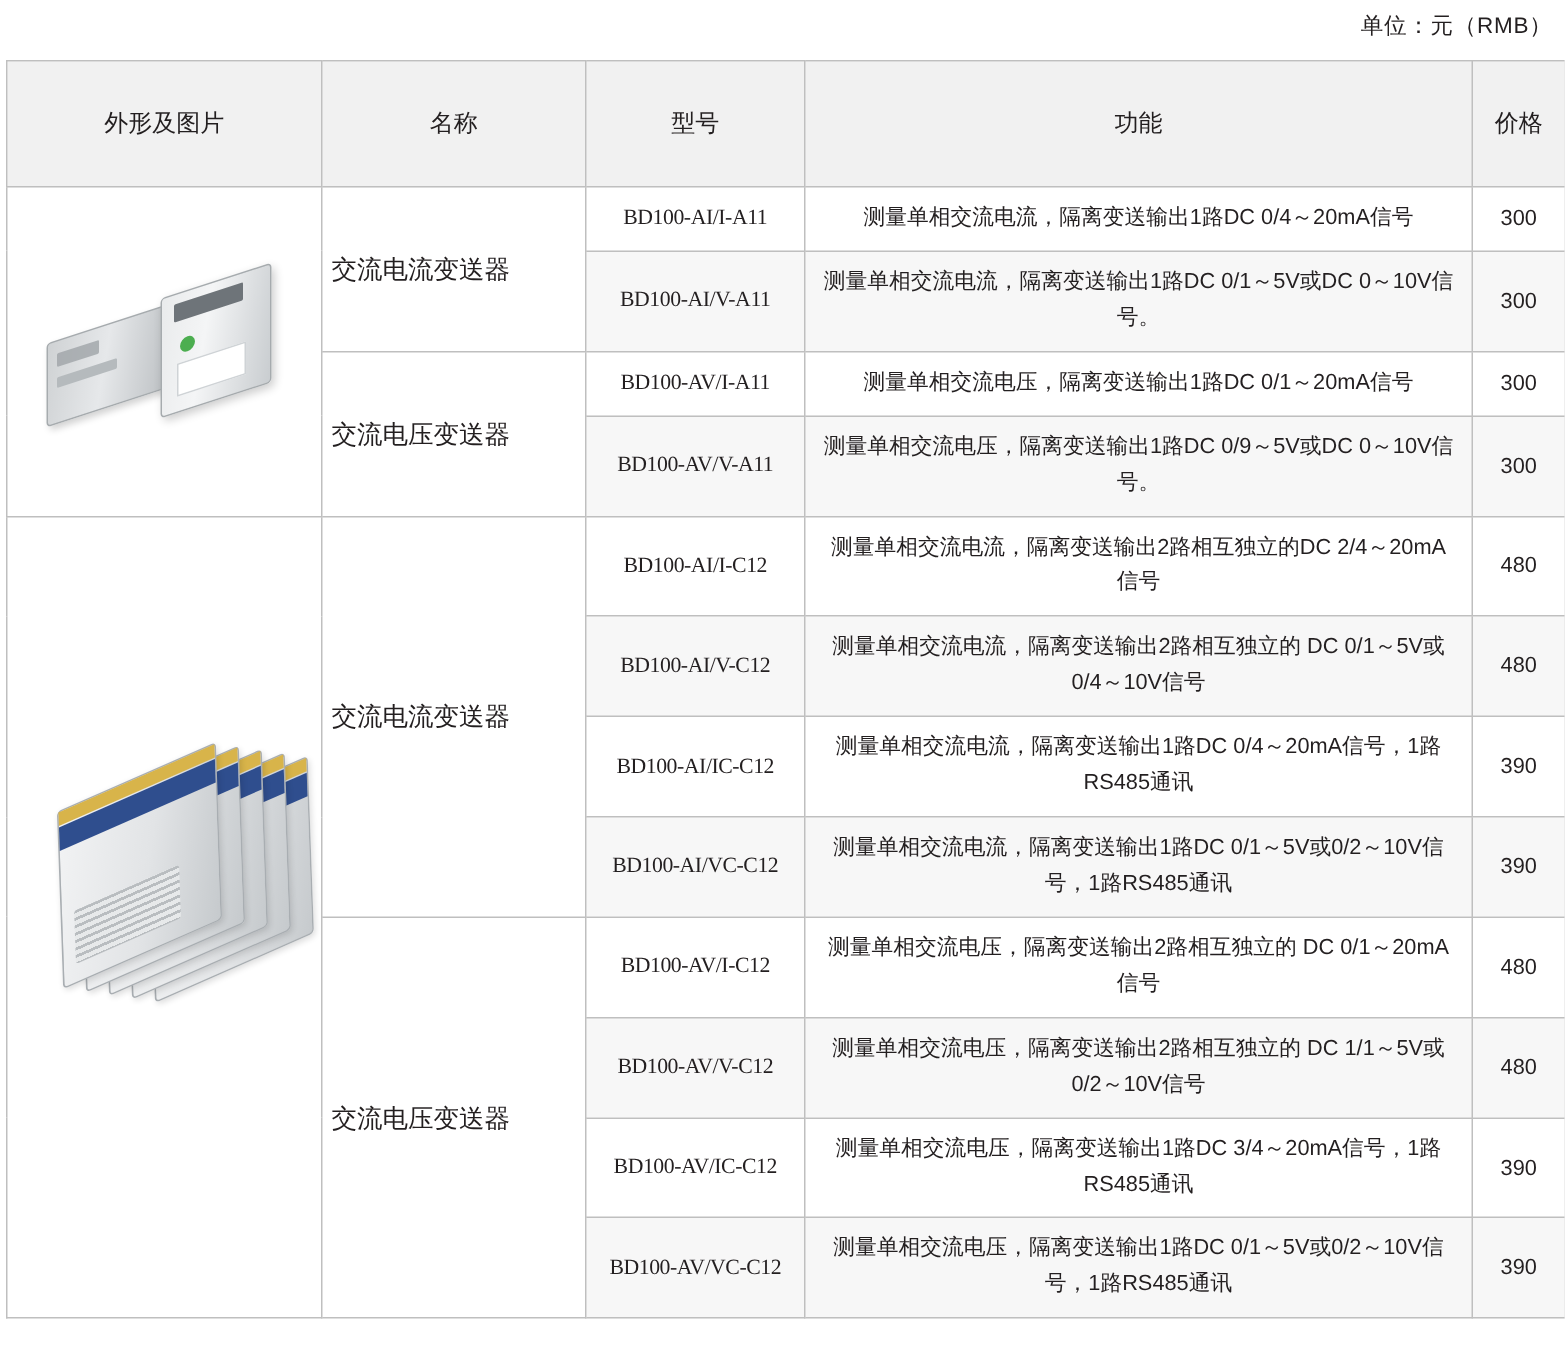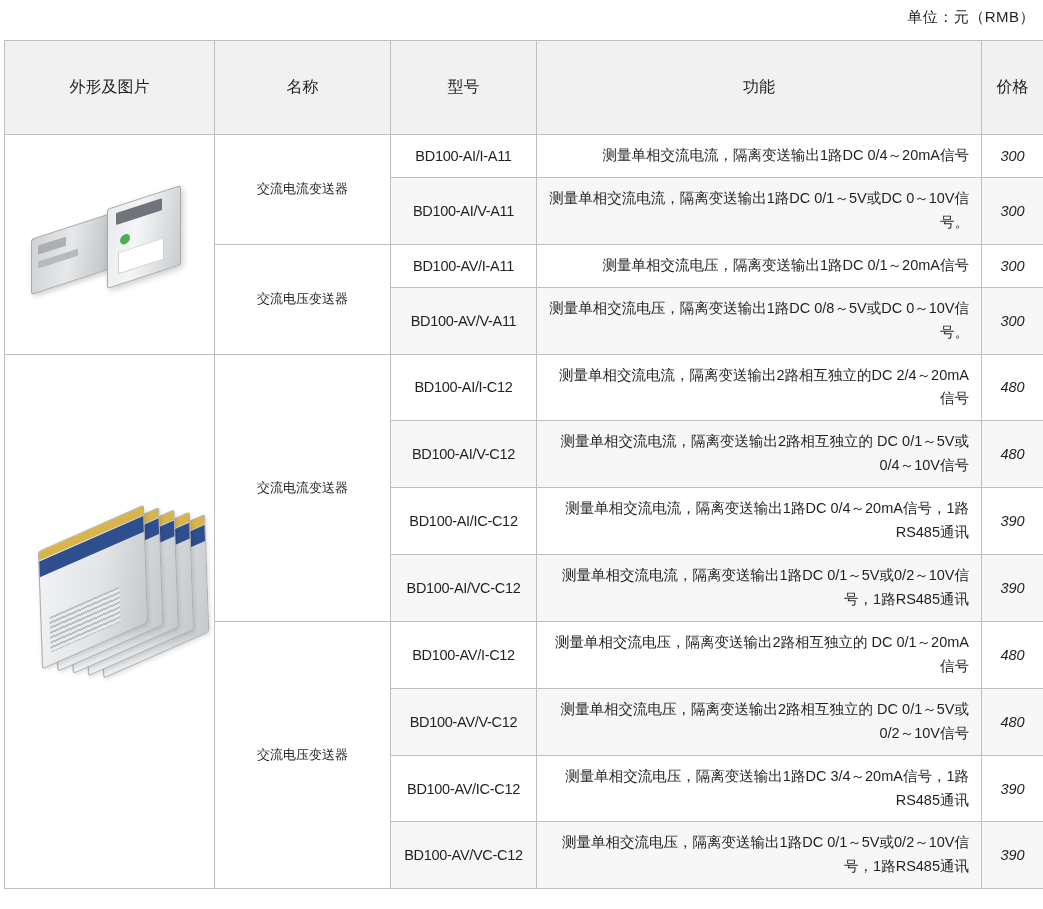--- a/index.html
+++ b/index.html
@@ -40,59 +40,57 @@
   }
   table.spec td, table.spec th {
     border: 1px solid #bfbfbf;
     box-sizing: border-box;
     vertical-align: middle;
   }
   thead th {
     background: #f1f1f1;
     font-weight: normal;
     font-size: 16px;
-    height: 94px;
+    height: 84px;
     color: #231f20;
     border-top: 2px solid #9aa0a6;
     border-bottom: 1px solid #bfbfbf;
     text-align: center;
   }
   .col-img   { width: 210px; }
   .col-name  { width: 176px; }
   .col-model { width: 146px; }
   .col-func  { width: 445px; }
   .col-price { width: 62px; }
 
   td.imgcell {
     text-align: center;
     padding: 0;
     background: #ffffff;
   }
   td.namecell {
-    text-align: center;
-    font-size: 13px;
+    font-size: 17px;
     padding: 4px 6px;
   }
   td.modelcell {
     text-align: center;
     font-size: 14.5px;
-    font-family: Liberation Sans, sans-serif;
+    font-family: Liberation Serif, serif;
     letter-spacing: -0.3px;
     padding: 6px 4px;
   }
   td.funccell {
     font-size: 14.5px;
     line-height: 1.65;
     padding: 9px 12px;
-    text-align: right;
+    text-align: center;
   }
   td.pricecell {
     text-align: center;
     font-size: 14.5px;
-    font-style: italic;
   }
   tr.shade td.modelcell,
   tr.shade td.funccell,
   tr.shade td.pricecell {
     background: #f7f7f7;
   }
   tr.plain td.modelcell,
   tr.plain td.funccell,
   tr.plain td.pricecell {
     background: #ffffff;
@@ -271,21 +269,21 @@
         <td class="pricecell">300</td>
       </tr>
       <tr class="plain">
         <td class="namecell" rowspan="2">交流电压变送器</td>
         <td class="modelcell">BD100-AV/I-A11</td>
         <td class="funccell">测量单相交流电压，隔离变送输出1路DC 0/1～20mA信号</td>
         <td class="pricecell">300</td>
       </tr>
       <tr class="shade">
         <td class="modelcell">BD100-AV/V-A11</td>
-        <td class="funccell">测量单相交流电压，隔离变送输出1路DC 0/8～5V或DC 0～10V信号。</td>
+        <td class="funccell">测量单相交流电压，隔离变送输出1路DC 0/9～5V或DC 0～10V信号。</td>
         <td class="pricecell">300</td>
       </tr>
 
       <tr class="plain grp-border-top">
         <td class="imgcell" rowspan="8">
           <div class="prod2">
             <div class="stack">
               <div class="slice s5">
                   <div class="gold"></div>
                   <div class="blue"></div>
@@ -335,21 +333,21 @@
         <td class="pricecell">390</td>
       </tr>
       <tr class="plain">
         <td class="namecell" rowspan="4">交流电压变送器</td>
         <td class="modelcell">BD100-AV/I-C12</td>
         <td class="funccell">测量单相交流电压，隔离变送输出2路相互独立的 DC 0/1～20mA信号</td>
         <td class="pricecell">480</td>
       </tr>
       <tr class="shade">
         <td class="modelcell">BD100-AV/V-C12</td>
-        <td class="funccell">测量单相交流电压，隔离变送输出2路相互独立的 DC 0/1～5V或0/2～10V信号</td>
+        <td class="funccell">测量单相交流电压，隔离变送输出2路相互独立的 DC 1/1～5V或0/2～10V信号</td>
         <td class="pricecell">480</td>
       </tr>
       <tr class="plain">
         <td class="modelcell">BD100-AV/IC-C12</td>
         <td class="funccell">测量单相交流电压，隔离变送输出1路DC 3/4～20mA信号，1路RS485通讯</td>
         <td class="pricecell">390</td>
       </tr>
       <tr class="shade">
         <td class="modelcell">BD100-AV/VC-C12</td>
         <td class="funccell">测量单相交流电压，隔离变送输出1路DC 0/1～5V或0/2～10V信号，1路RS485通讯</td>

